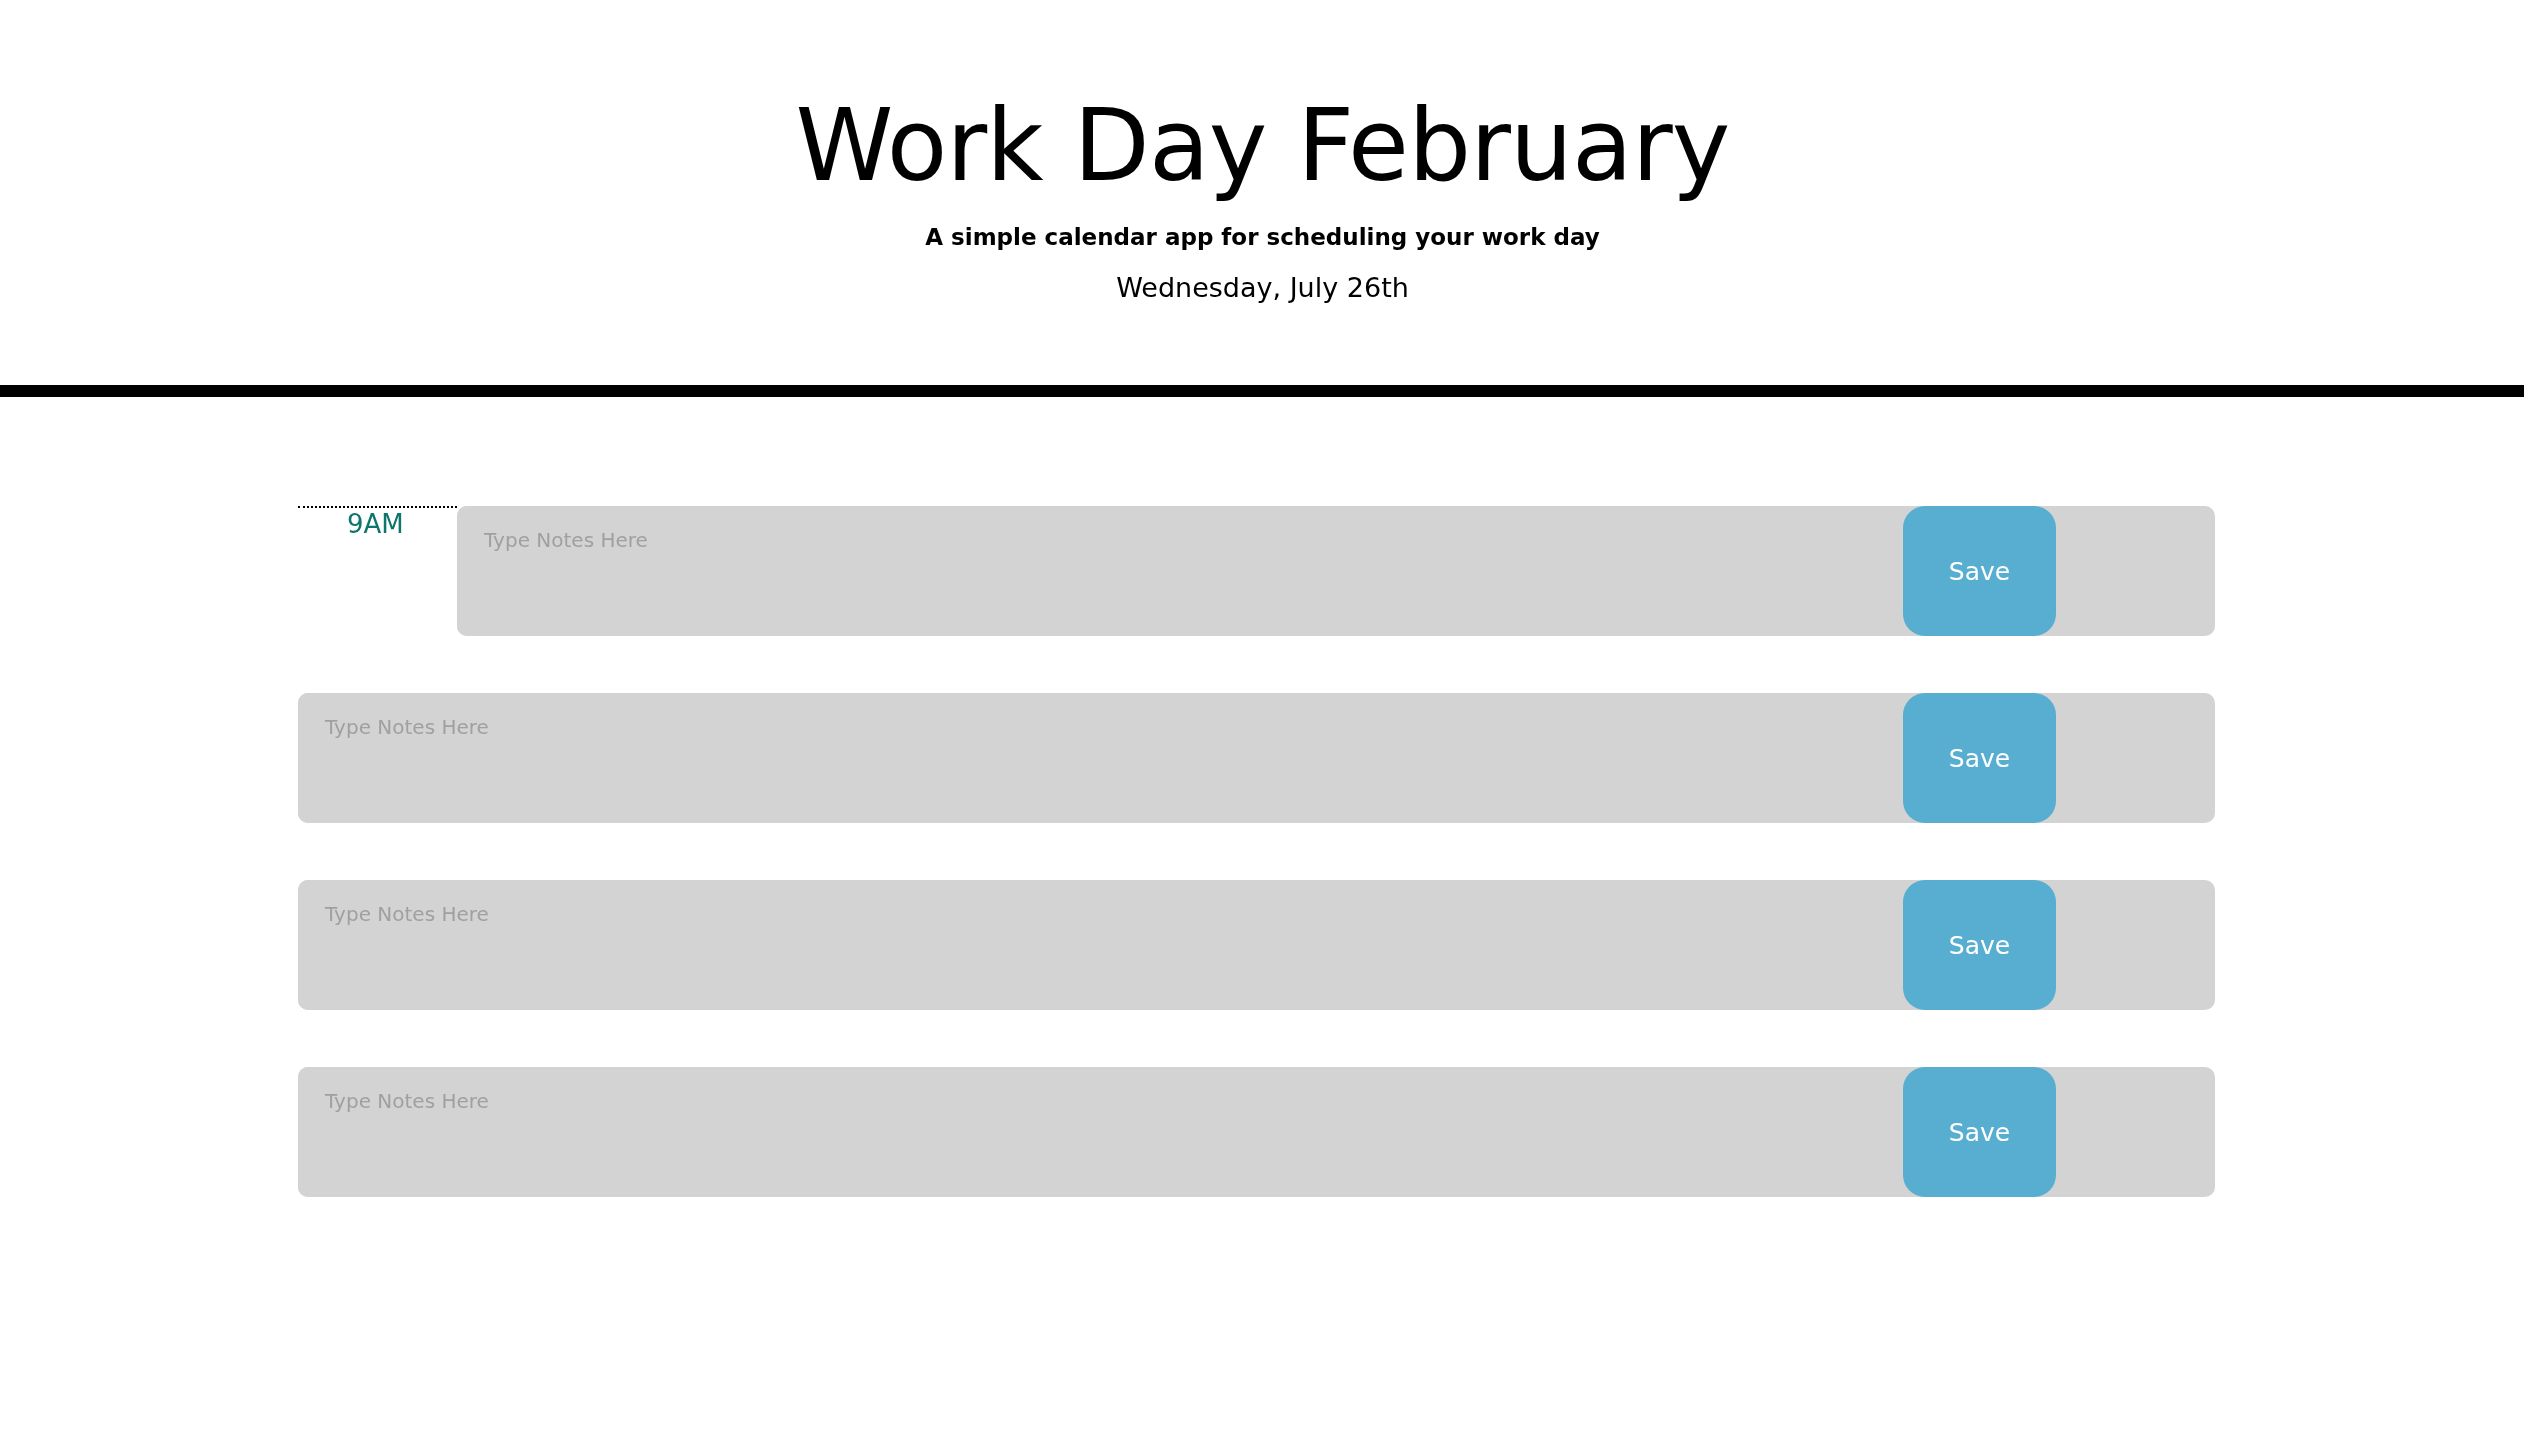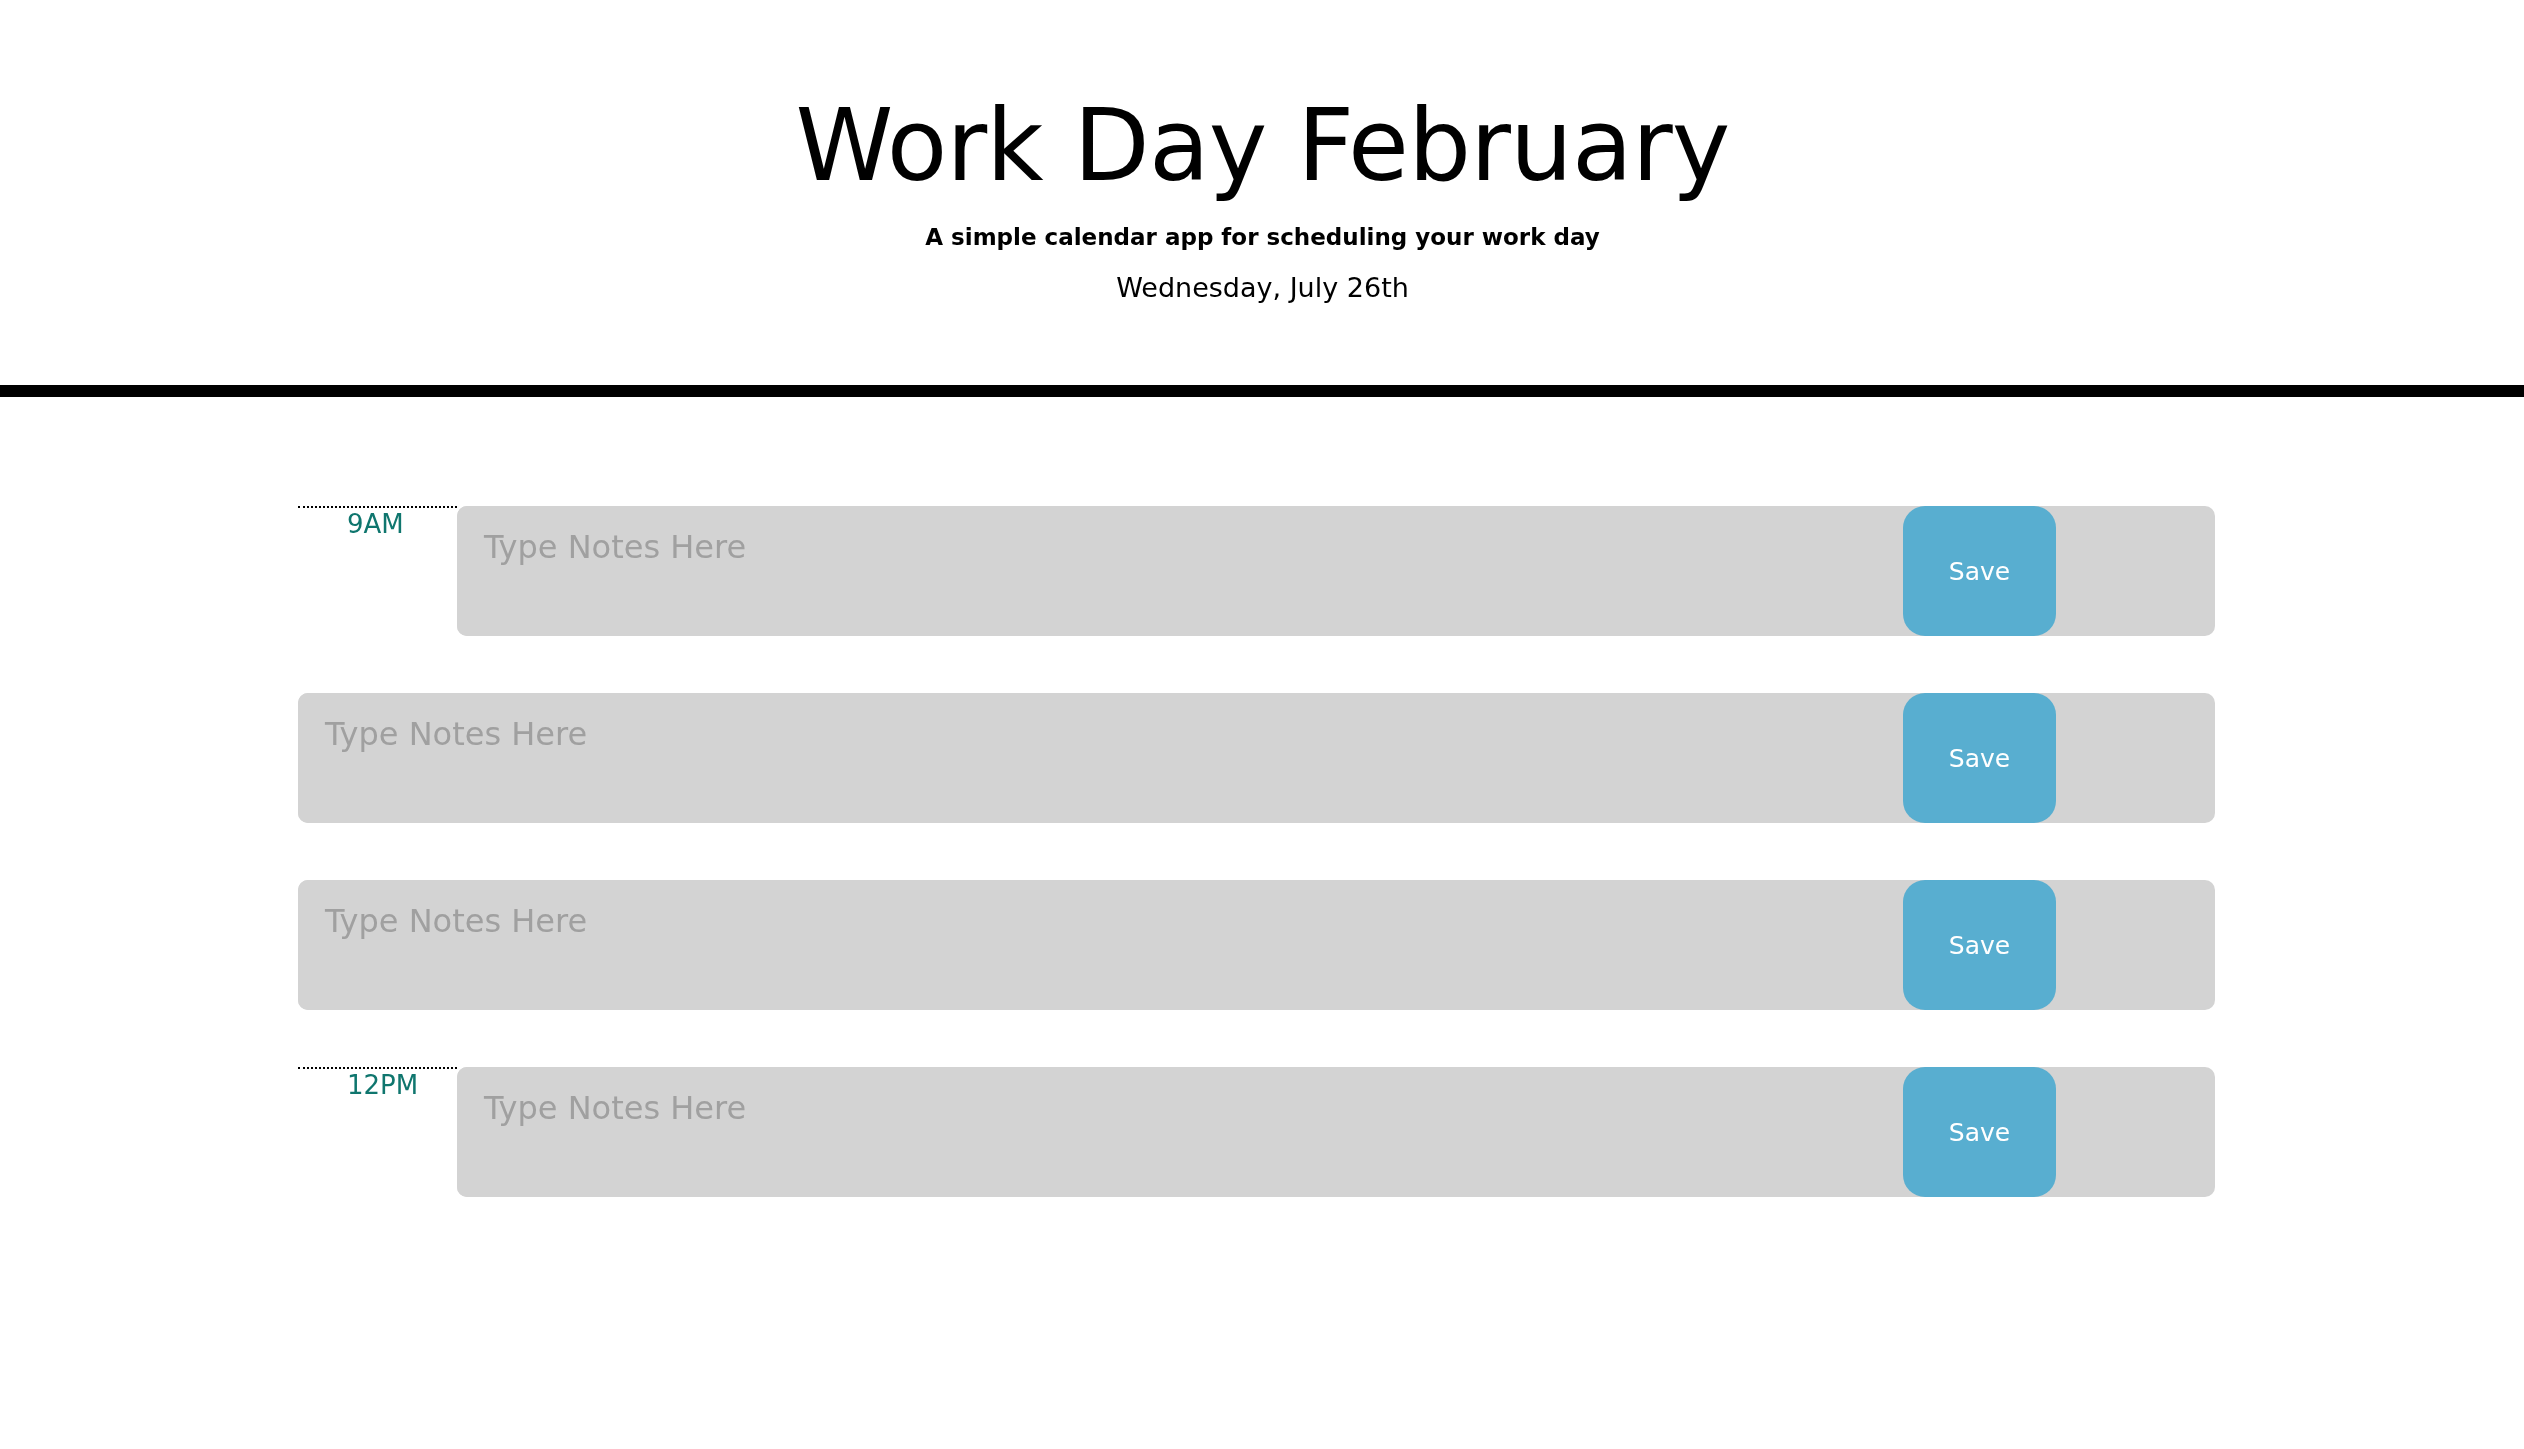--- a/index.html
+++ b/index.html
@@ -86,21 +86,21 @@
     border-radius: 10px;
     overflow: hidden;
     position: relative;
   }
   .notes-input {
     flex: 1 1 auto;
     border: 0;
     outline: none;
     background: #d3d3d3;
     font-family: "DejaVu Sans", sans-serif;
-    font-size: 32px;
+    font-size: 20px;
     color: #b91c1c;
     padding: 22px 27px;
     box-sizing: border-box;
     resize: none;
     line-height: 1.2;
     height: 100%;
   }
   .notes-input::placeholder {
     color: #a0a0a0;
     opacity: 1;
@@ -150,21 +150,20 @@
   </div>
 
   <div class="time-block">
     <div class="block-body">
       <textarea class="notes-input" placeholder="Type Notes Here" style=""></textarea>
       <button class="save-button">Save</button>
     </div>
   </div>
 
   <div class="time-block">
-    <div class="hour-label">12PM</div>
     <div class="block-body">
       <textarea class="notes-input" placeholder="Type Notes Here" style=""></textarea>
       <button class="save-button">Save</button>
     </div>
   </div>
 
 </div>
 
 
 </body></html>

